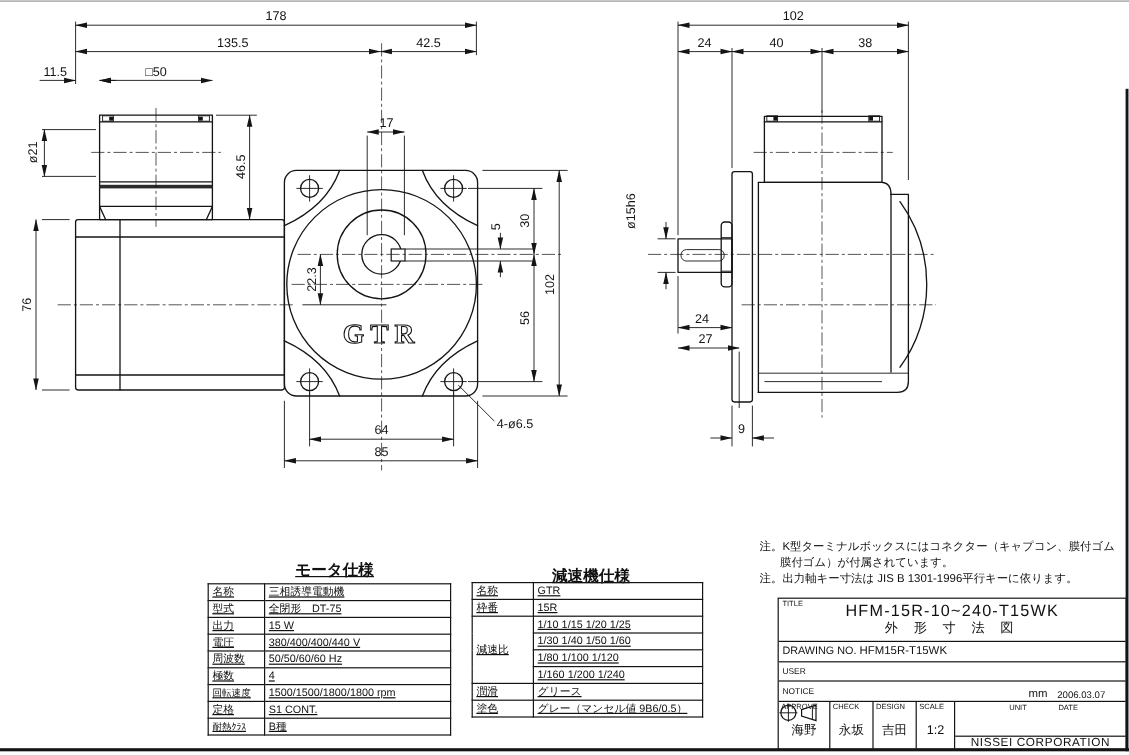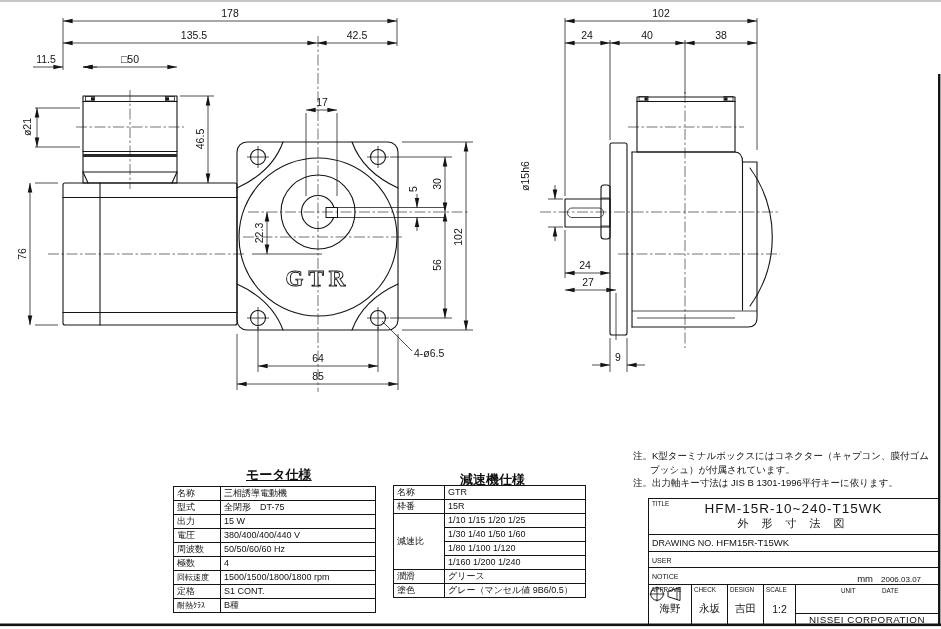--- a/index.html
+++ b/index.html
@@ -9,21 +9,21 @@
   svg .o{fill:none;stroke:#141414;stroke-width:1.1;stroke-linejoin:round;stroke-linecap:round;}
   svg .t{fill:none;stroke:#141414;stroke-width:0.75;}
   svg .cl{fill:none;stroke:#141414;stroke-width:0.6;stroke-dasharray:11 2.5 2.5 2.5;}
   svg text{font-family:"Liberation Sans",sans-serif;fill:#141414;}
   svg .dt{font-size:10.5px;text-anchor:middle;}
   svg .logo{font-family:"Liberation Serif",serif;font-weight:bold;font-size:23px;
             fill:#ffffff;stroke:#141414;stroke-width:0.9;letter-spacing:5px;text-anchor:middle;}
   .notes{position:absolute;left:633px;top:449px;width:308px;font-size:9.5px;line-height:13.5px;white-space:nowrap;}
   .notes .ind{padding-left:17px;}
   table.spec{position:absolute;border-collapse:collapse;font-size:9px;line-height:11px;}
-  table.spec td{border:1px solid #141414;padding:0 3px;height:13px;white-space:nowrap;}
+  table.spec td{border:1px solid #141414;padding:0 3px;height:13px;white-space:nowrap;text-decoration:underline;}
   table.spec{border:1.5px solid #141414;}
   .tbl-title{position:absolute;font-size:13px;font-weight:bold;text-decoration:underline;white-space:nowrap;}
   .tb{position:absolute;left:648px;top:498px;width:291px;height:127px;border:1.6px solid #141414;
       box-sizing:border-box;display:flex;flex-direction:column;}
   .tb-row{border-top:1.2px solid #141414;box-sizing:border-box;position:relative;}
   .tb-row:first-child{border-top:none;}
   .tb-lab{font-size:6.3px;letter-spacing:0;}
   .tb-title-row{height:36px;}
   .tb-title-row .tb-lab{position:absolute;left:3px;top:1px;}
   .tb-t1{text-align:center;font-size:13.5px;letter-spacing:1px;margin-top:2px;white-space:nowrap;}
@@ -261,21 +261,21 @@
       <line class="t" x1="627" y1="338" x2="627" y2="372"></line>
       <line class="t" x1="592" y1="365" x2="610" y2="365" marker-end="url(#ar)"></line>
       <line class="t" x1="645" y1="365" x2="627" y2="365" marker-end="url(#ar)"></line>
       <text class="dt" x="618" y="361">9</text>
     </g>
   </g>
 </svg>
 
 <div class="notes">
   <div>注。K型ターミナルボックスにはコネクター（キャプコン、膜付ゴム</div>
-  <div class="ind">ブッシュ）が付属されています。</div>
+  <div class="ind">膜付ゴム）が付属されています。</div>
   <div>注。出力軸キー寸法は JIS B 1301-1996平行キーに依ります。</div>
 </div>
 
 <div class="tbl-title" style="left:246px;top:466px;">モータ仕様</div>
 <table class="spec" style="left:173px;top:486px;">
   <tbody>
         <tr>
           <td style="width:40px">名称</td>
           <td style="width:148px">三相誘導電動機</td>
         </tr>

